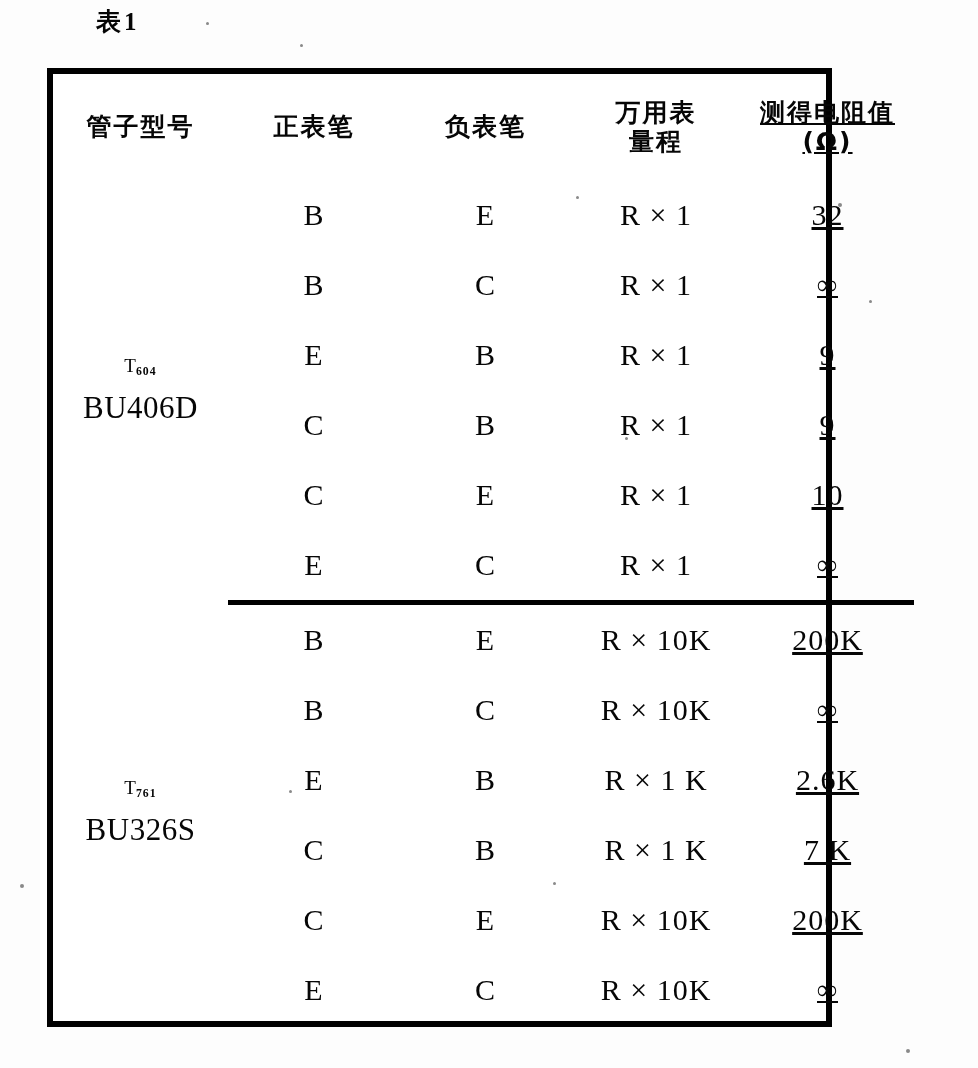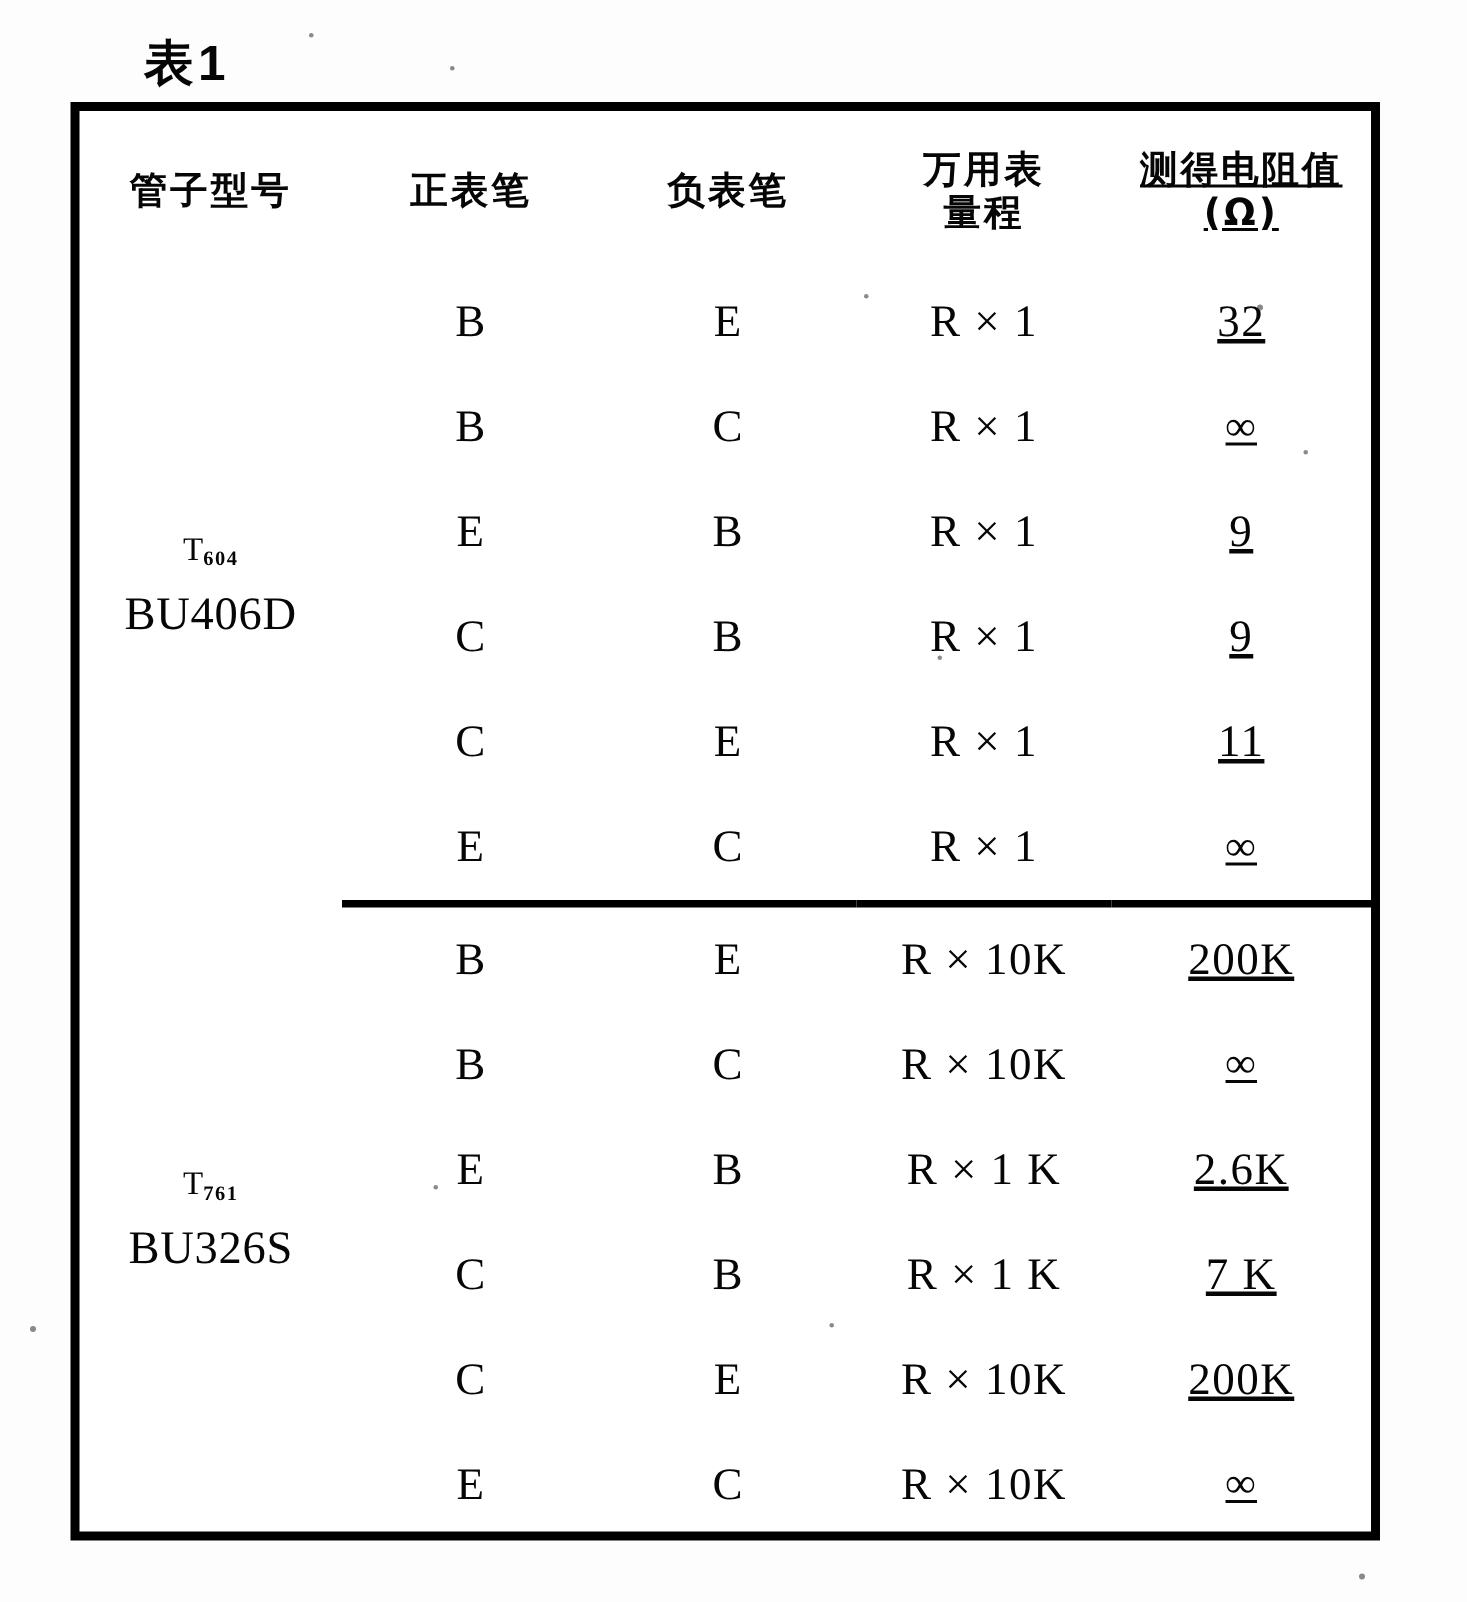--- a/index.html
+++ b/index.html
@@ -20,36 +20,36 @@
   #scan-page {
     position: absolute;
     inset: 0;
     background: #fdfdfd;
   }
 
   
   #table-caption {
     position: absolute;
     left: 96px;
-    top: 24px;
-    font-family: Liberation Sans, sans-serif;
-    font-size: 33px;
+    top: 8px;
+    font-family: Liberation Serif, serif;
+    font-size: 25px;
     font-weight: bold;
     letter-spacing: 3px;
     line-height: 1.1;
     white-space: nowrap;
     color: #050505;
   }
 
   
   #data-table-wrap {
     position: absolute;
     left: 47px;
     top: 68px;
-    width: 873px;
+    width: 785px;
     height: 959px;
     box-sizing: border-box;
     border: 6px solid #000;
     background: #ffffff;
   }
   table.scan-table {
     width: 100%;
     height: 100%;
     border-collapse: collapse;
     table-layout: fixed;
@@ -98,21 +98,21 @@
 
   
   td.model-cell {
     font-size: 30px;
     line-height: 1.55;
     border-right: 2px solid #111;
     border-bottom: 0;
   }
   td.model-cell .model-code {
     display: block;
-    font-size: 22px;
+    font-size: 19px;
     letter-spacing: 0;
   }
   td.model-cell .model-code sub {
     font-size: 0.62em;
     font-weight: bold;
     letter-spacing: 1px;
     vertical-align: -0.28em;
   }
   td.model-cell .model-part {
     display: block;
@@ -200,21 +200,21 @@
         <tr>
           <td>C</td>
           <td>B</td>
           <td class="range-text">R × 1</td>
           <td class="last-col value-text">9</td>
         </tr>
         <tr>
           <td>C</td>
           <td>E</td>
           <td class="range-text">R × 1</td>
-          <td class="last-col value-text">11</td>
+          <td class="last-col value-text">10</td>
         </tr>
         <tr class="group-sep-below">
           <td>E</td>
           <td>C</td>
           <td class="range-text">R × 1</td>
           <td class="last-col value-text inf-glyph">∞</td>
         </tr>
 
         <tr>
           <td class="model-cell" rowspan="6">

